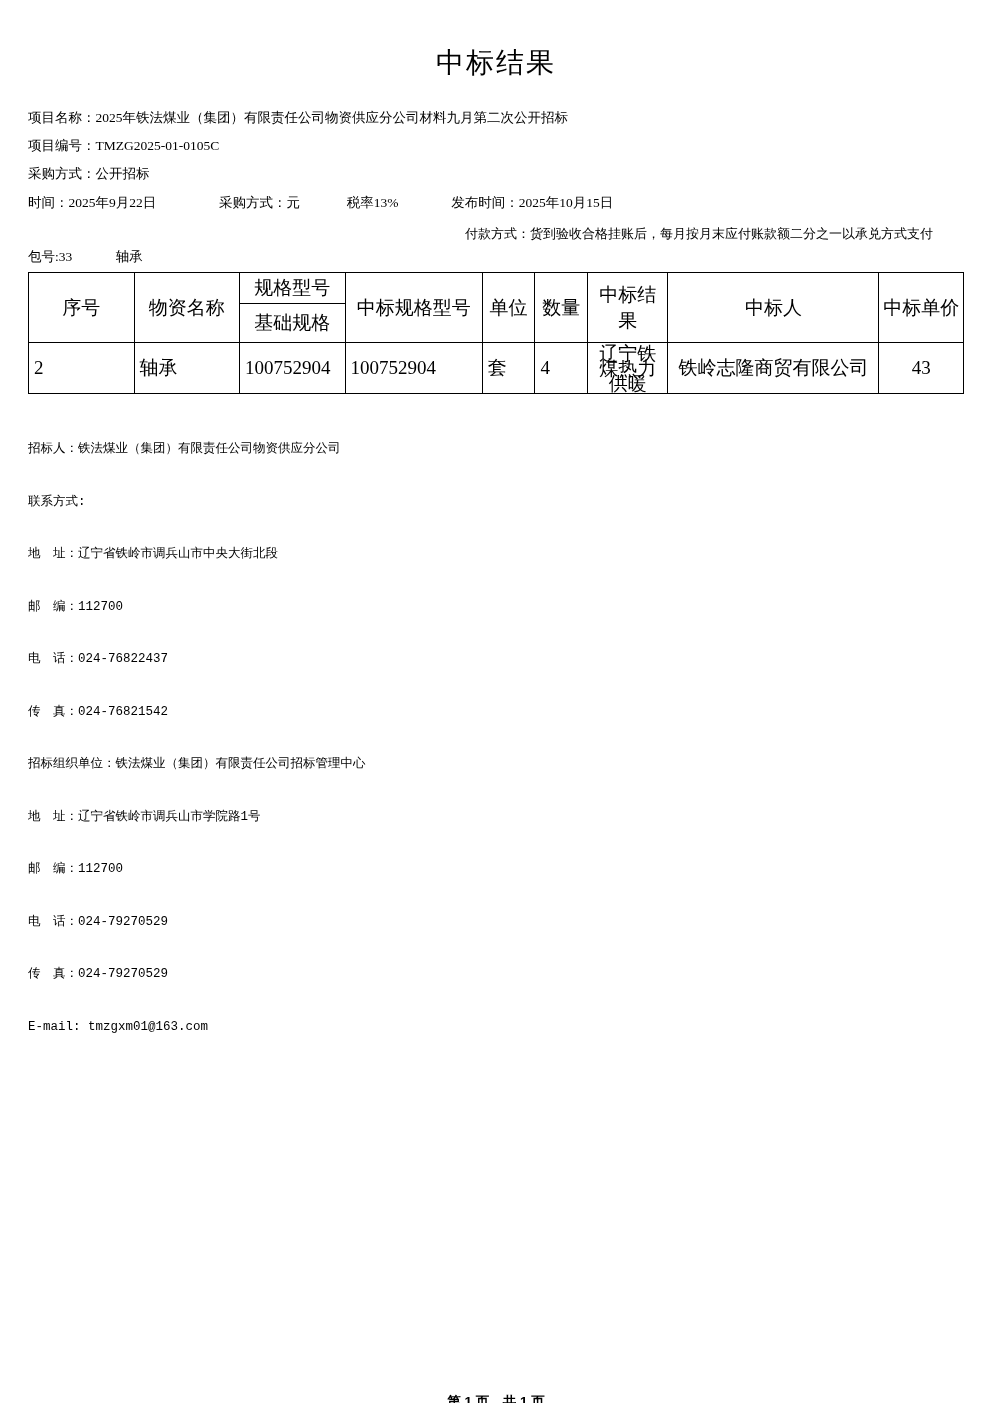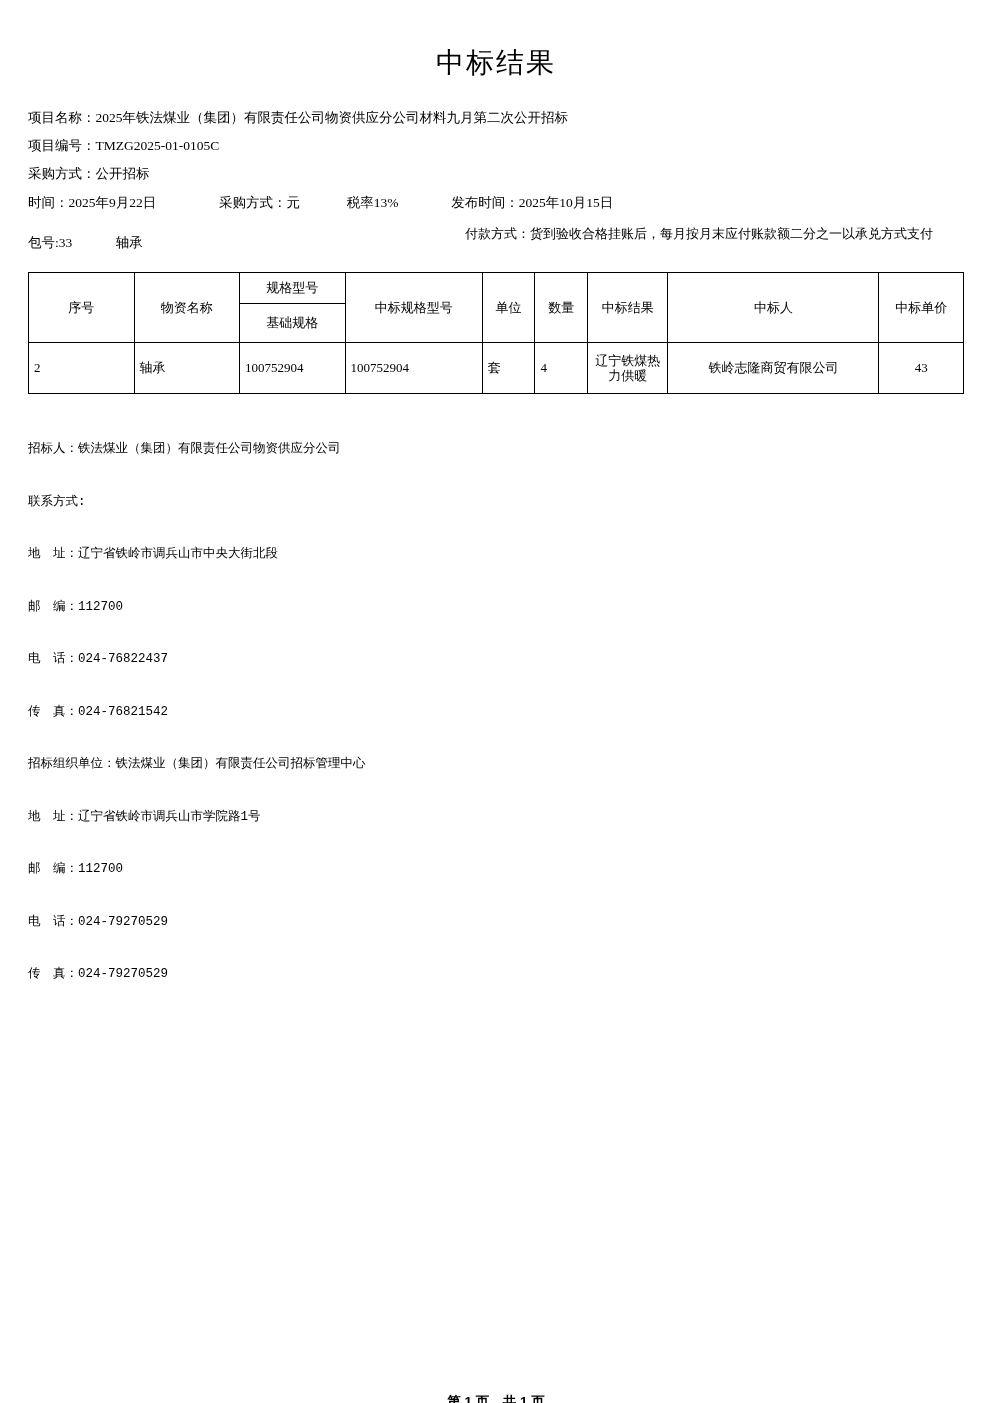--- a/index.html
+++ b/index.html
@@ -57,21 +57,21 @@
   .gap3 { width: 46px; }
 
   .pkg-row {
     position: relative;
     height: 40px;
     margin-top: 10px;
   }
   .pkg-left {
     position: absolute;
     left: 0;
-    top: 6px;
+    top: 20px;
     font-size: 13.5px;
     white-space: nowrap;
   }
   .pkg-left .pkgname {
     display: inline-block;
     margin-left: 40px;
   }
   .pay-term {
     position: absolute;
     right: 15px;
@@ -84,21 +84,21 @@
 
   table.main {
     border-collapse: collapse;
     width: 936px;
     table-layout: fixed;
     margin-top: 4px;
   }
   table.main td, table.main th {
     border: 1px solid #000;
     font-weight: normal;
-    font-size: 13px;
+    font-size: 19px;
     text-align: center;
     vertical-align: middle;
     padding: 2px 3px;
     font-family: "Liberation Serif", serif;
   }
   table.main thead td {
     height: 36px;
   }
   .hdr-spec-top {
     height: 26px !important;
@@ -228,17 +228,18 @@
     <div>联系方式:</div>
     <div>地　址：辽宁省铁岭市调兵山市中央大街北段</div>
     <div>邮　编：112700</div>
     <div>电　话：024-76822437</div>
     <div>传　真：024-76821542</div>
     <div>招标组织单位：铁法煤业（集团）有限责任公司招标管理中心</div>
     <div>地　址：辽宁省铁岭市调兵山市学院路1号</div>
     <div>邮　编：112700</div>
     <div>电　话：024-79270529</div>
     <div>传　真：024-79270529</div>
+    <div>E-mail: tmzgxm01@163.com</div>
   </div>
 
   <div class="footer">第 1 页，共 1 页</div>
 
 </div>
 
 </body></html>

